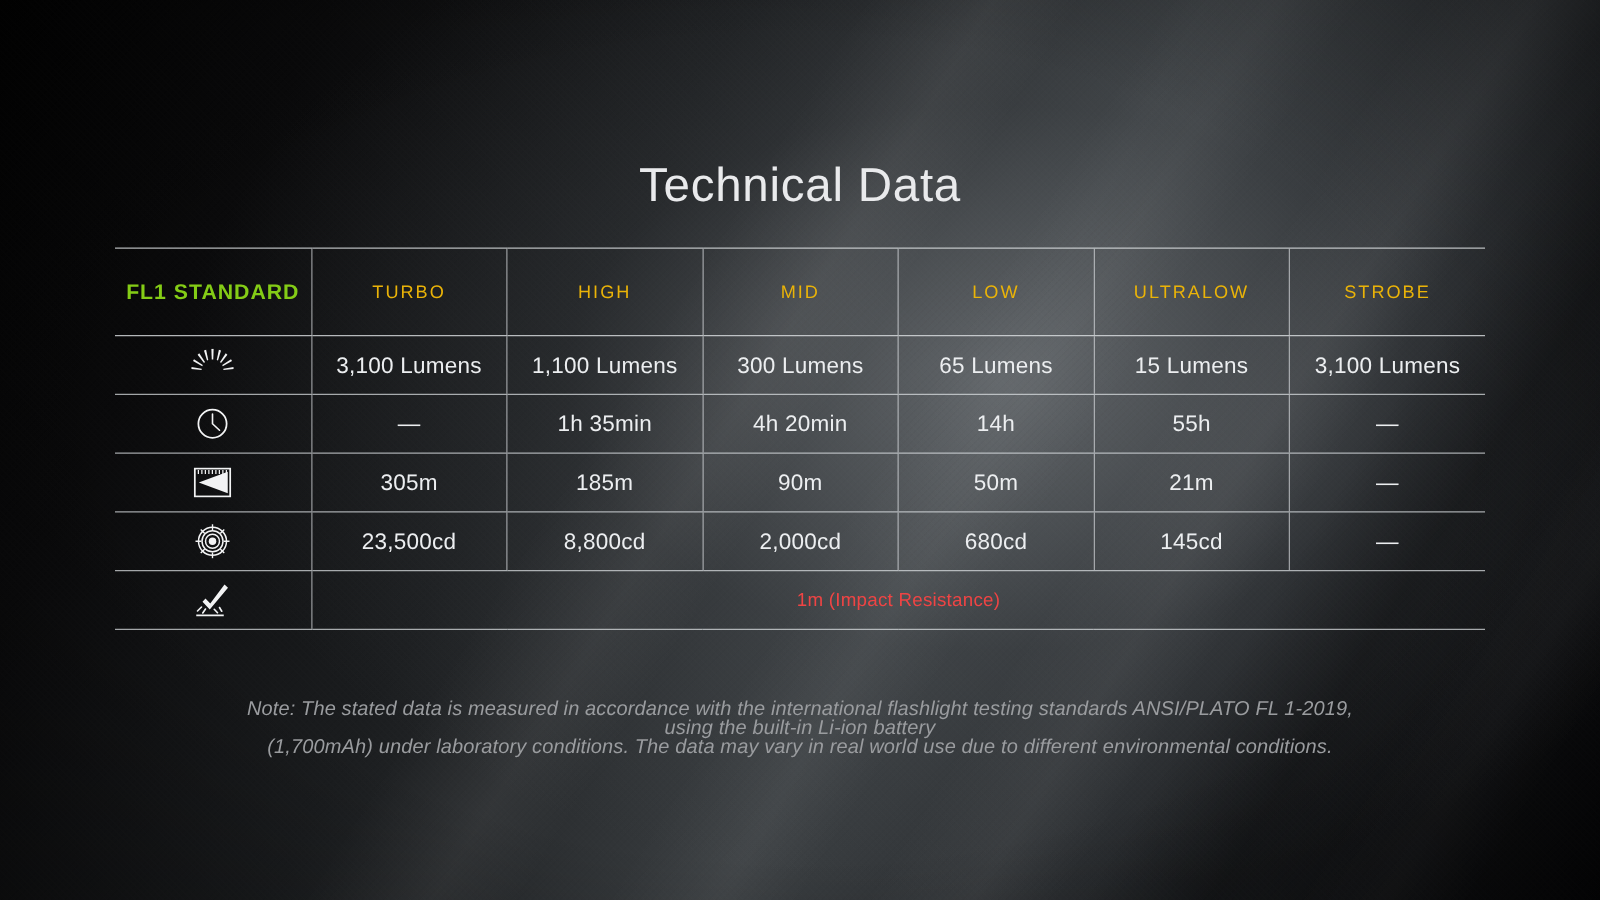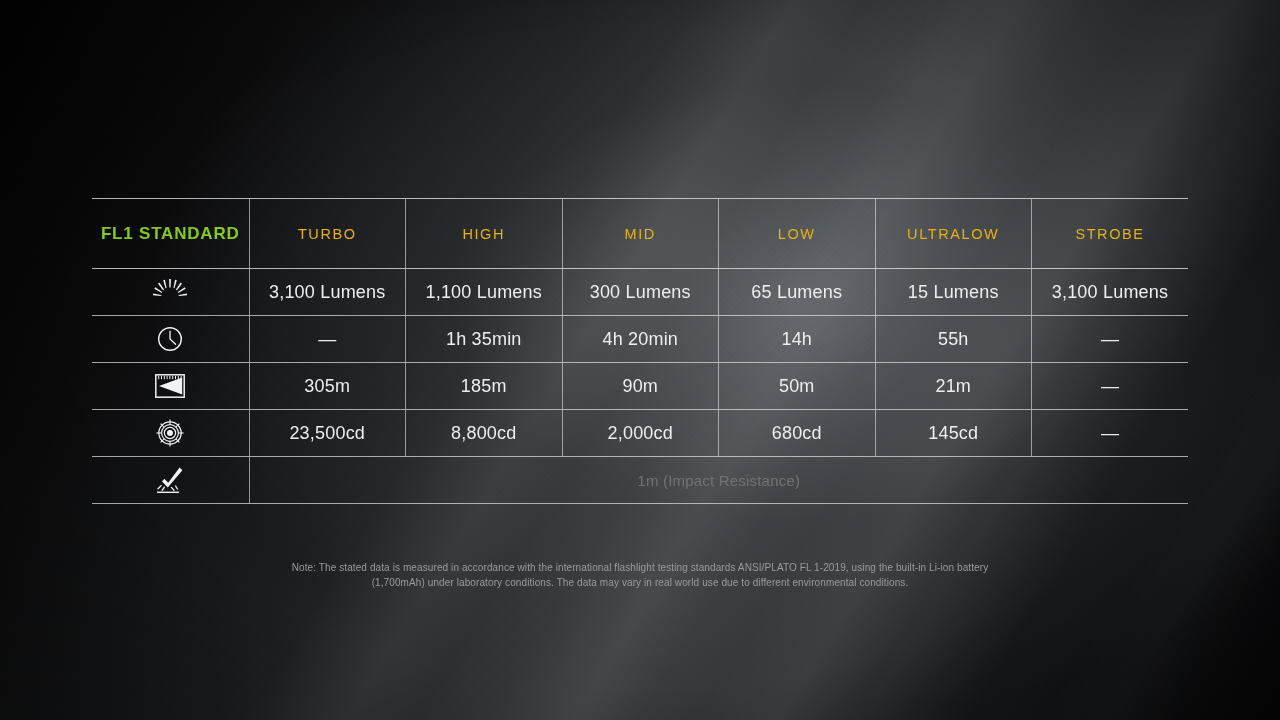--- a/index.html
+++ b/index.html
@@ -103,21 +103,21 @@
   tr.data-row { height: 46px; }
   tr.data-row td.value-cell {
     font-size: 18px;
     letter-spacing: 0.2px;
     color: #eceef0;
   }
   tr.merged-row { height: 46px; }
   tr.merged-row td.merged-cell {
     font-size: 15px;
     letter-spacing: 0.2px;
-    color: #737373;
+    color: #ef4444;
     margin-left: 38px;
   }
 
   
   tr.header-row th { border-bottom: 1px solid rgba(222,226,229,0.80); }
   tr.data-row td, tr.merged-row td { border-bottom: 1px solid rgba(222,226,229,0.72); }
   tr.header-row th { border-top: 1px solid rgba(222,226,229,0.80); }
   tr.last-row td { border-bottom: 2px solid rgba(200,205,210,0.85); }
 
   
@@ -137,37 +137,39 @@
   }
   .icon-wrap svg { display: block; }
 
   
   .footnote {
     position: absolute;
     left: 190px;
     top: 560px;
     width: 900px;
     text-align: center;
-    font-size: 10px;
+    font-size: 16px;
     line-height: 15px;
     color: #9a9c9f;
     letter-spacing: 0.1px;
+    font-style: italic;
   }
   .footnote .fn-line { display: block; }
 </style>
 </head>
 <body>
 
 <div class="bg"></div>
 <div class="bg-streaks"></div>
 <div class="bg-weave"></div>
 <div class="bg-vignette"></div>
 
 <div class="stage">
 
+  <div class="page-title">Technical Data</div>
 
   <table class="tech-table">
     <colgroup>
       <col class="c-label">
       <col class="c-mode">
         <col class="c-mode">
         <col class="c-mode">
       <col class="c-mode">
         <col class="c-mode">
         <col class="c-mode">

